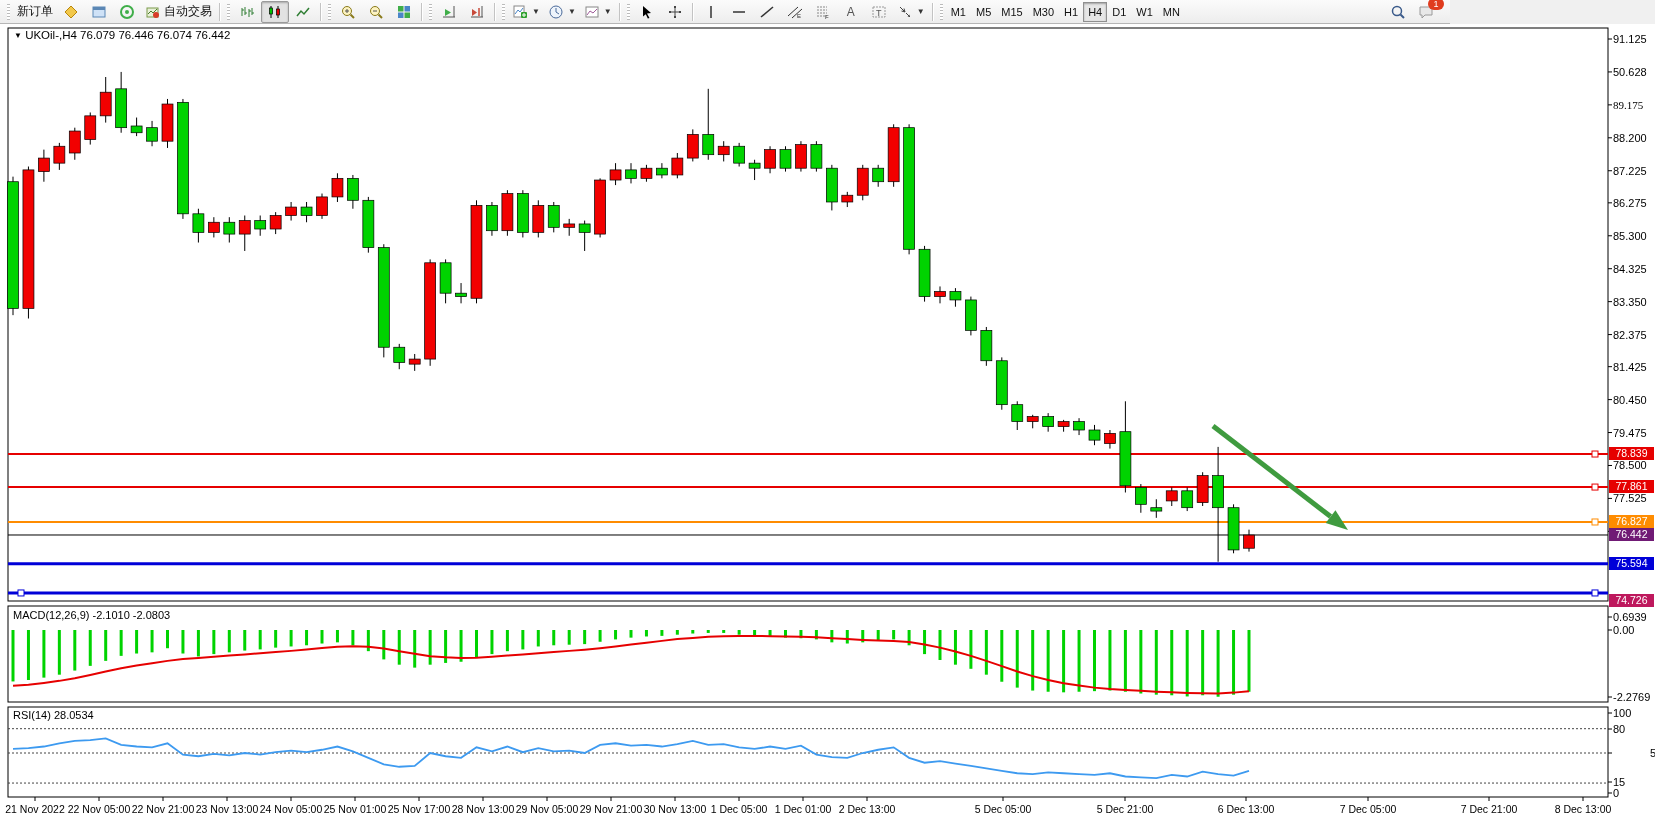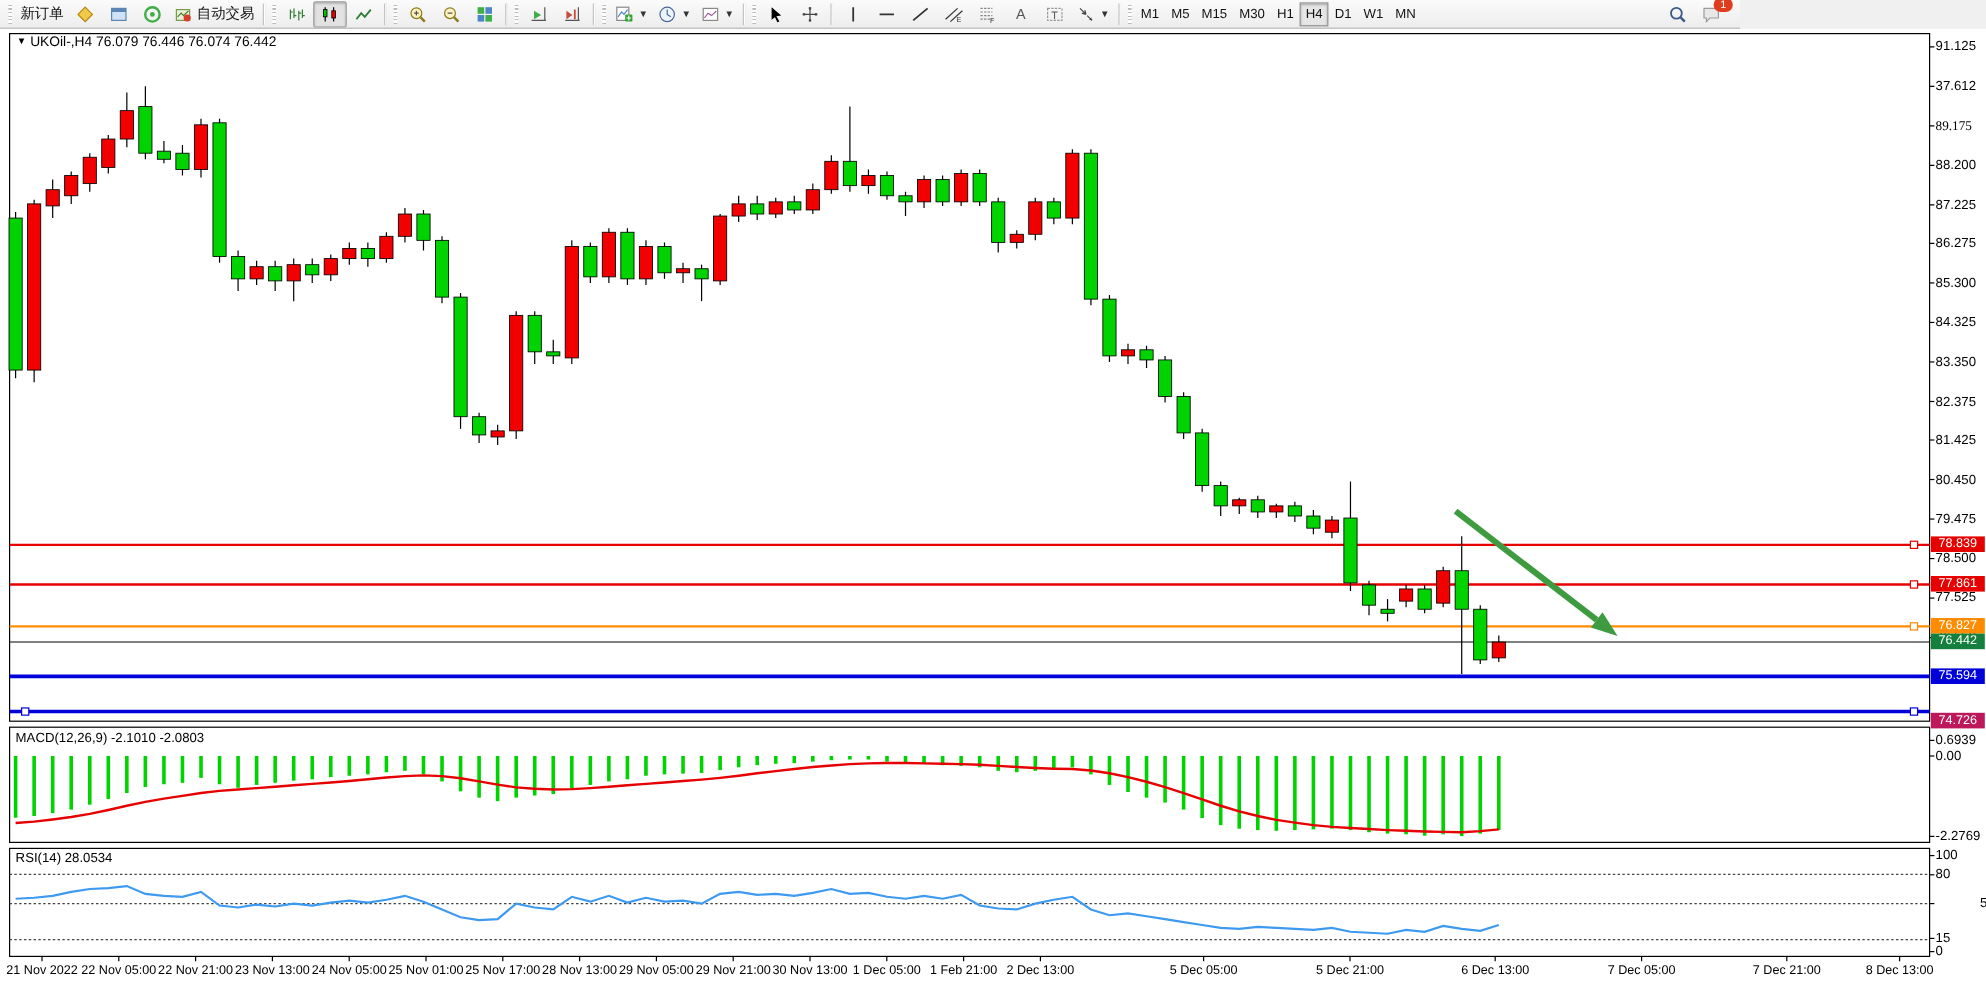--- a/index.html
+++ b/index.html
@@ -551,39 +551,39 @@
     </svg>
   <div class="ovl" id="title">
     <span class="tri">▼</span>
     <span>UKOil-,H4</span>
     <span>76.079 76.446 76.074 76.442</span>
   </div>
   <div class="ovl" id="macdlabel">MACD(12,26,9) -2.1010 -2.0803</div>
   <div class="ovl" id="rsilabel">RSI(14) 28.0534</div>
   <div id="labels">
       <div class="ptick" style="top: 9px;">91.125</div>
-      <div class="ptick" style="top: 41.9355px;">37.612</div>
+      <div class="ptick" style="top: 41.9355px;">50.628</div>
       <div class="ptick" style="top: 74.871px; font-family: Liberation Serif, serif;">89.175</div>
       <div class="ptick" style="top: 107.806px;">88.200</div>
       <div class="ptick" style="top: 140.742px;">87.225</div>
       <div class="ptick" style="top: 172.833px;">86.275</div>
       <div class="ptick" style="top: 205.768px;">85.300</div>
       <div class="ptick" style="top: 238.704px;">84.325</div>
       <div class="ptick" style="top: 271.639px;">83.350</div>
       <div class="ptick" style="top: 304.575px;">82.375</div>
       <div class="ptick" style="top: 336.666px;">81.425</div>
       <div class="ptick" style="top: 369.601px;">80.450</div>
       <div class="ptick" style="top: 402.537px;">79.475</div>
       <div class="ptick" style="top: 435.473px;">78.500</div>
       <div class="ptick" style="top: 468.408px;">77.525</div>
       <div class="ptick" style="top: 501.344px;">76.550</div>
       <div class="pbadge" style="top: 423.021px; background: rgb(230, 0, 0);">78.839</div>
       <div class="pbadge" style="top: 456.058px; background: rgb(230, 0, 0);">77.861</div>
       <div class="pbadge" style="top: 490.986px; background: rgb(255, 140, 0);">76.827</div>
-      <div class="pbadge" style="top: 503.992px; background: #15803d;">76.442</div>
+      <div class="pbadge" style="top: 503.992px; background: #701a75;">76.442</div>
       <div class="pbadge" style="top: 532.637px; background: rgb(0, 0, 216);">75.594</div>
       <div class="pbadge" style="top: 570px; background: #be185d;">74.726</div>
       <div class="itick" style="top: 587px;">0.6939</div>
       <div class="itick" style="top: 600px;">0.00</div>
       <div class="itick" style="top: 667px;">-2.2769</div>
       <div class="itick" style="top: 683px;">100</div>
       <div class="itick" style="top: 699px;">80</div>
       <div class="itick" style="top: 723px; margin-left: 37px;">50</div>
       <div class="itick" style="top: 752px;">15</div>
       <div class="itick" style="top: 763px;">0</div>
@@ -592,21 +592,21 @@
       <div class="ttick" style="left: 163px;">22 Nov 21:00</div>
       <div class="ttick" style="left: 227px;">23 Nov 13:00</div>
       <div class="ttick" style="left: 291px;">24 Nov 05:00</div>
       <div class="ttick" style="left: 355px;">25 Nov 01:00</div>
       <div class="ttick" style="left: 419px;">25 Nov 17:00</div>
       <div class="ttick" style="left: 483px;">28 Nov 13:00</div>
       <div class="ttick" style="left: 547px;">29 Nov 05:00</div>
       <div class="ttick" style="left: 611px;">29 Nov 21:00</div>
       <div class="ttick" style="left: 675px;">30 Nov 13:00</div>
       <div class="ttick" style="left: 739px;">1 Dec 05:00</div>
-      <div class="ttick" style="left: 803px;">1 Feb 21:00</div>
+      <div class="ttick" style="left: 803px;">1 Dec 01:00</div>
       <div class="ttick" style="left: 867px;">2 Dec 13:00</div>
       <div class="ttick" style="left: 1003px;">5 Dec 05:00</div>
       <div class="ttick" style="left: 1125px;">5 Dec 21:00</div>
       <div class="ttick" style="left: 1246px;">6 Dec 13:00</div>
       <div class="ttick" style="left: 1368px;">7 Dec 05:00</div>
       <div class="ttick" style="left: 1489px;">7 Dec 21:00</div>
       <div class="ttick" style="left: 1583px;">8 Dec 13:00</div>
     </div>
 </div>
 

